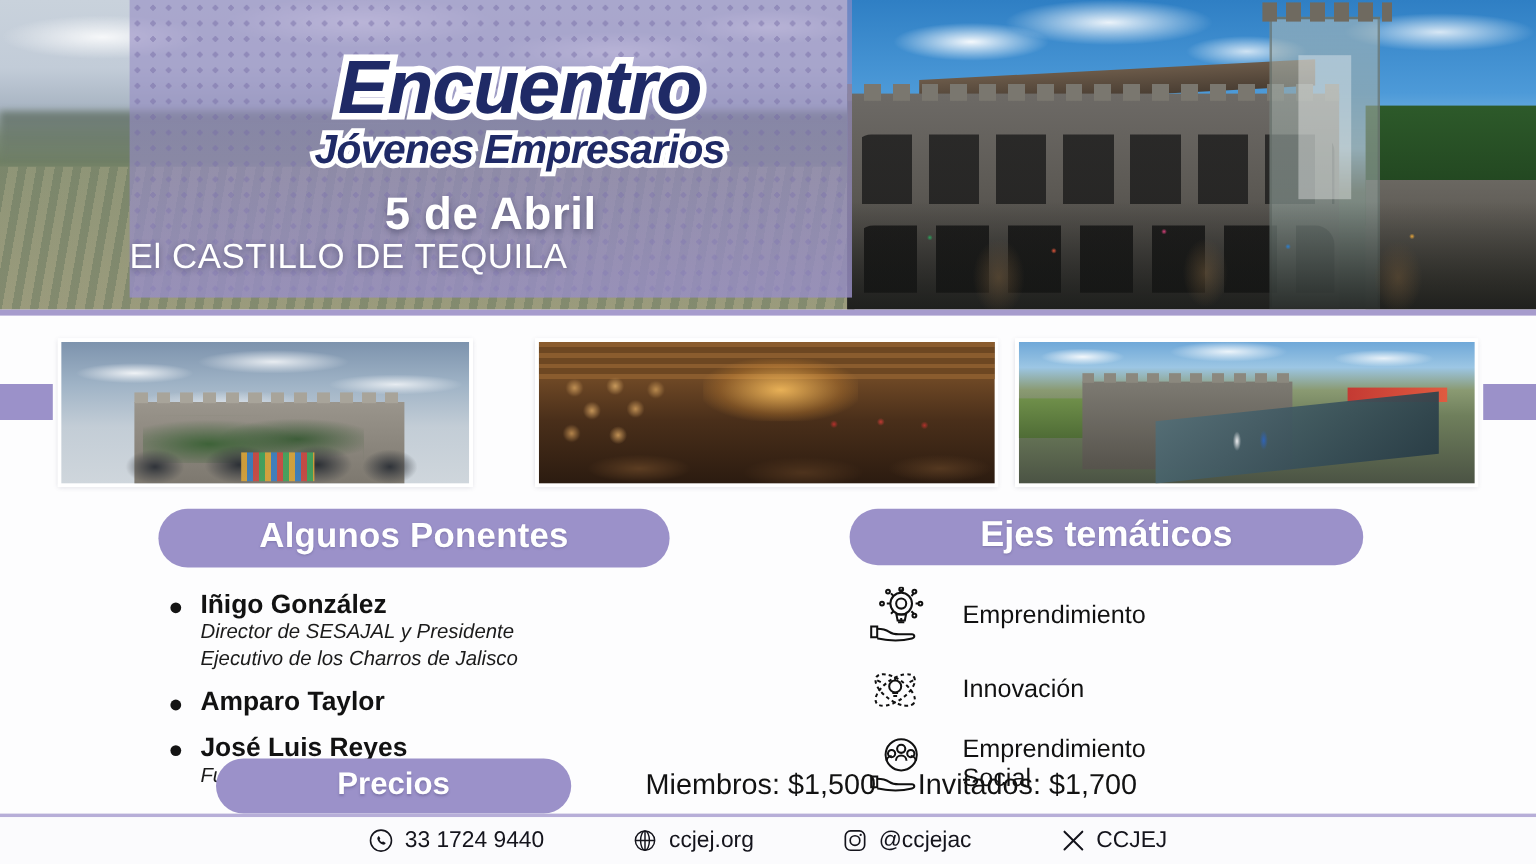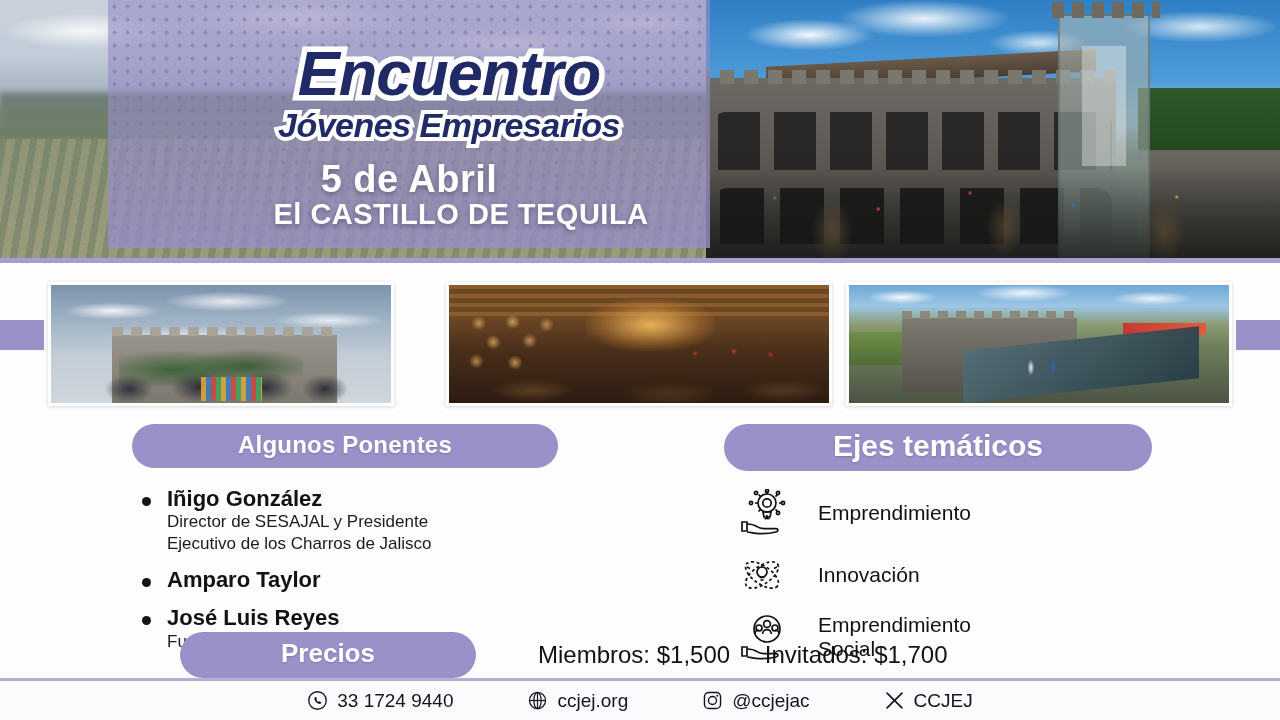--- a/index.html
+++ b/index.html
@@ -128,41 +128,41 @@
     position: absolute; inset: 0;
     background-image: radial-gradient(circle 2.2px, rgba(118,108,165,.55) 98%, transparent 100%);
     background-size: 13px 13px;
     opacity: .85;
   }
   .hero-panel .halftone-fade {
     position: absolute; inset: 0;
     background: linear-gradient(to bottom, rgba(150,140,195,0) 40%, rgba(152,143,197,.55) 100%);
   }
 
-  .hero-title-wrap { position: absolute; left: 16px; top: 42px; width: 602px; text-align: center; padding-left: 48px; }
+  .hero-title-wrap { position: absolute; left: 0; top: 42px; width: 602px; text-align: center; padding-left: 48px; }
   .title-main {
     font-size: 63px; font-weight: 700; font-style: italic; color: #1f2a66;
     letter-spacing: -1px; line-height: 1;
     -webkit-text-stroke: 11px #ffffff; paint-order: stroke fill;
     display: inline-block;
   }
   .title-sub {
     font-size: 34px; font-weight: 700; font-style: italic; color: #1f2a66;
     letter-spacing: -.5px; line-height: 1.1; margin-top: 2px;
     -webkit-text-stroke: 8px #ffffff; paint-order: stroke fill;
     display: inline-block;
   }
   .hero-date {
     position: absolute; left: 0; top: 158px; width: 602px; text-align: center;
     font-size: 38px; font-weight: 700; color: #ffffff; letter-spacing: .5px;
     text-shadow: 0 2px 5px rgba(40,40,70,.45);
   }
   .hero-venue {
-    position: absolute; left: 0; top: 198px; width: 706px; text-align: center;
-    font-size: 29px; font-weight: 700; color: #ffffff; letter-spacing: .5px;
+    position: absolute; left: 0; top: 198px; width: 706px; text-align: left;
+    font-size: 29px; font-weight: 400; color: #ffffff; letter-spacing: .5px;
     text-shadow: 0 2px 5px rgba(40,40,70,.45);
   }
 
   .hero-divider {
     position: absolute; left: 0; top: 258px; width: 1280px; height: 5px;
     background: #a79ccd;
   }
 
   
   .accent-bar-left {
@@ -300,31 +300,31 @@
   }
 
   
   .pill {
     display: inline-block; background: #9b91c9; color: #ffffff;
     font-weight: 700; border-radius: 999px; text-align: center;
     text-shadow: 0 1px 2px rgba(60,55,100,.3);
   }
 
   .speakers-col { position: absolute; left: 132px; top: 424px; width: 470px; }
-  .speakers-pill { width: 426px; font-size: 24px; padding: 7px 0 9px; letter-spacing: .2px; }
+  .speakers-pill { width: 426px; font-size: 29px; padding: 7px 0 9px; letter-spacing: .2px; }
   .speaker-list { margin-top: 18px; list-style: none; }
   .speaker-item { display: flex; margin-bottom: 13px; }
   .bullet {
     width: 9px; height: 9px; border-radius: 50%; background: #141414;
     margin: 11px 16px 0 10px; flex: 0 0 auto;
   }
   .speaker-name { font-size: 22px; font-weight: 700; color: #121212; line-height: 1.15; }
-  .speaker-role { font-size: 17px; color: #1b1b1b; line-height: 1.2; margin-top: 1px; }
-
-  .themes-col { position: absolute; left: 724px; top: 424px; width: 470px; }
+  .speaker-role { font-size: 17px; color: #1b1b1b; line-height: 1.2; margin-top: 1px; font-style: italic; }
+
+  .themes-col { position: absolute; left: 708px; top: 424px; width: 470px; }
   .themes-pill { width: 428px; font-size: 30px; padding: 5px 0 8px; }
   .theme-list { margin-top: 16px; }
   .theme-item { display: flex; align-items: center; margin-bottom: 10px; }
   .theme-icon { width: 76px; height: 52px; flex: 0 0 auto; display: flex; align-items: center; justify-content: center; }
   .theme-label { font-size: 21px; color: #111111; line-height: 1.12; margin-left: 18px; }
 
   
   .prices-row { position: absolute; left: 180px; top: 632px; width: 1000px; display: flex; align-items: center; }
   .prices-pill { width: 296px; font-size: 26px; padding: 6px 0 9px; }
   .prices-values { font-size: 24px; font-weight: 400; color: #121212; margin-left: 62px; white-space: nowrap; }

